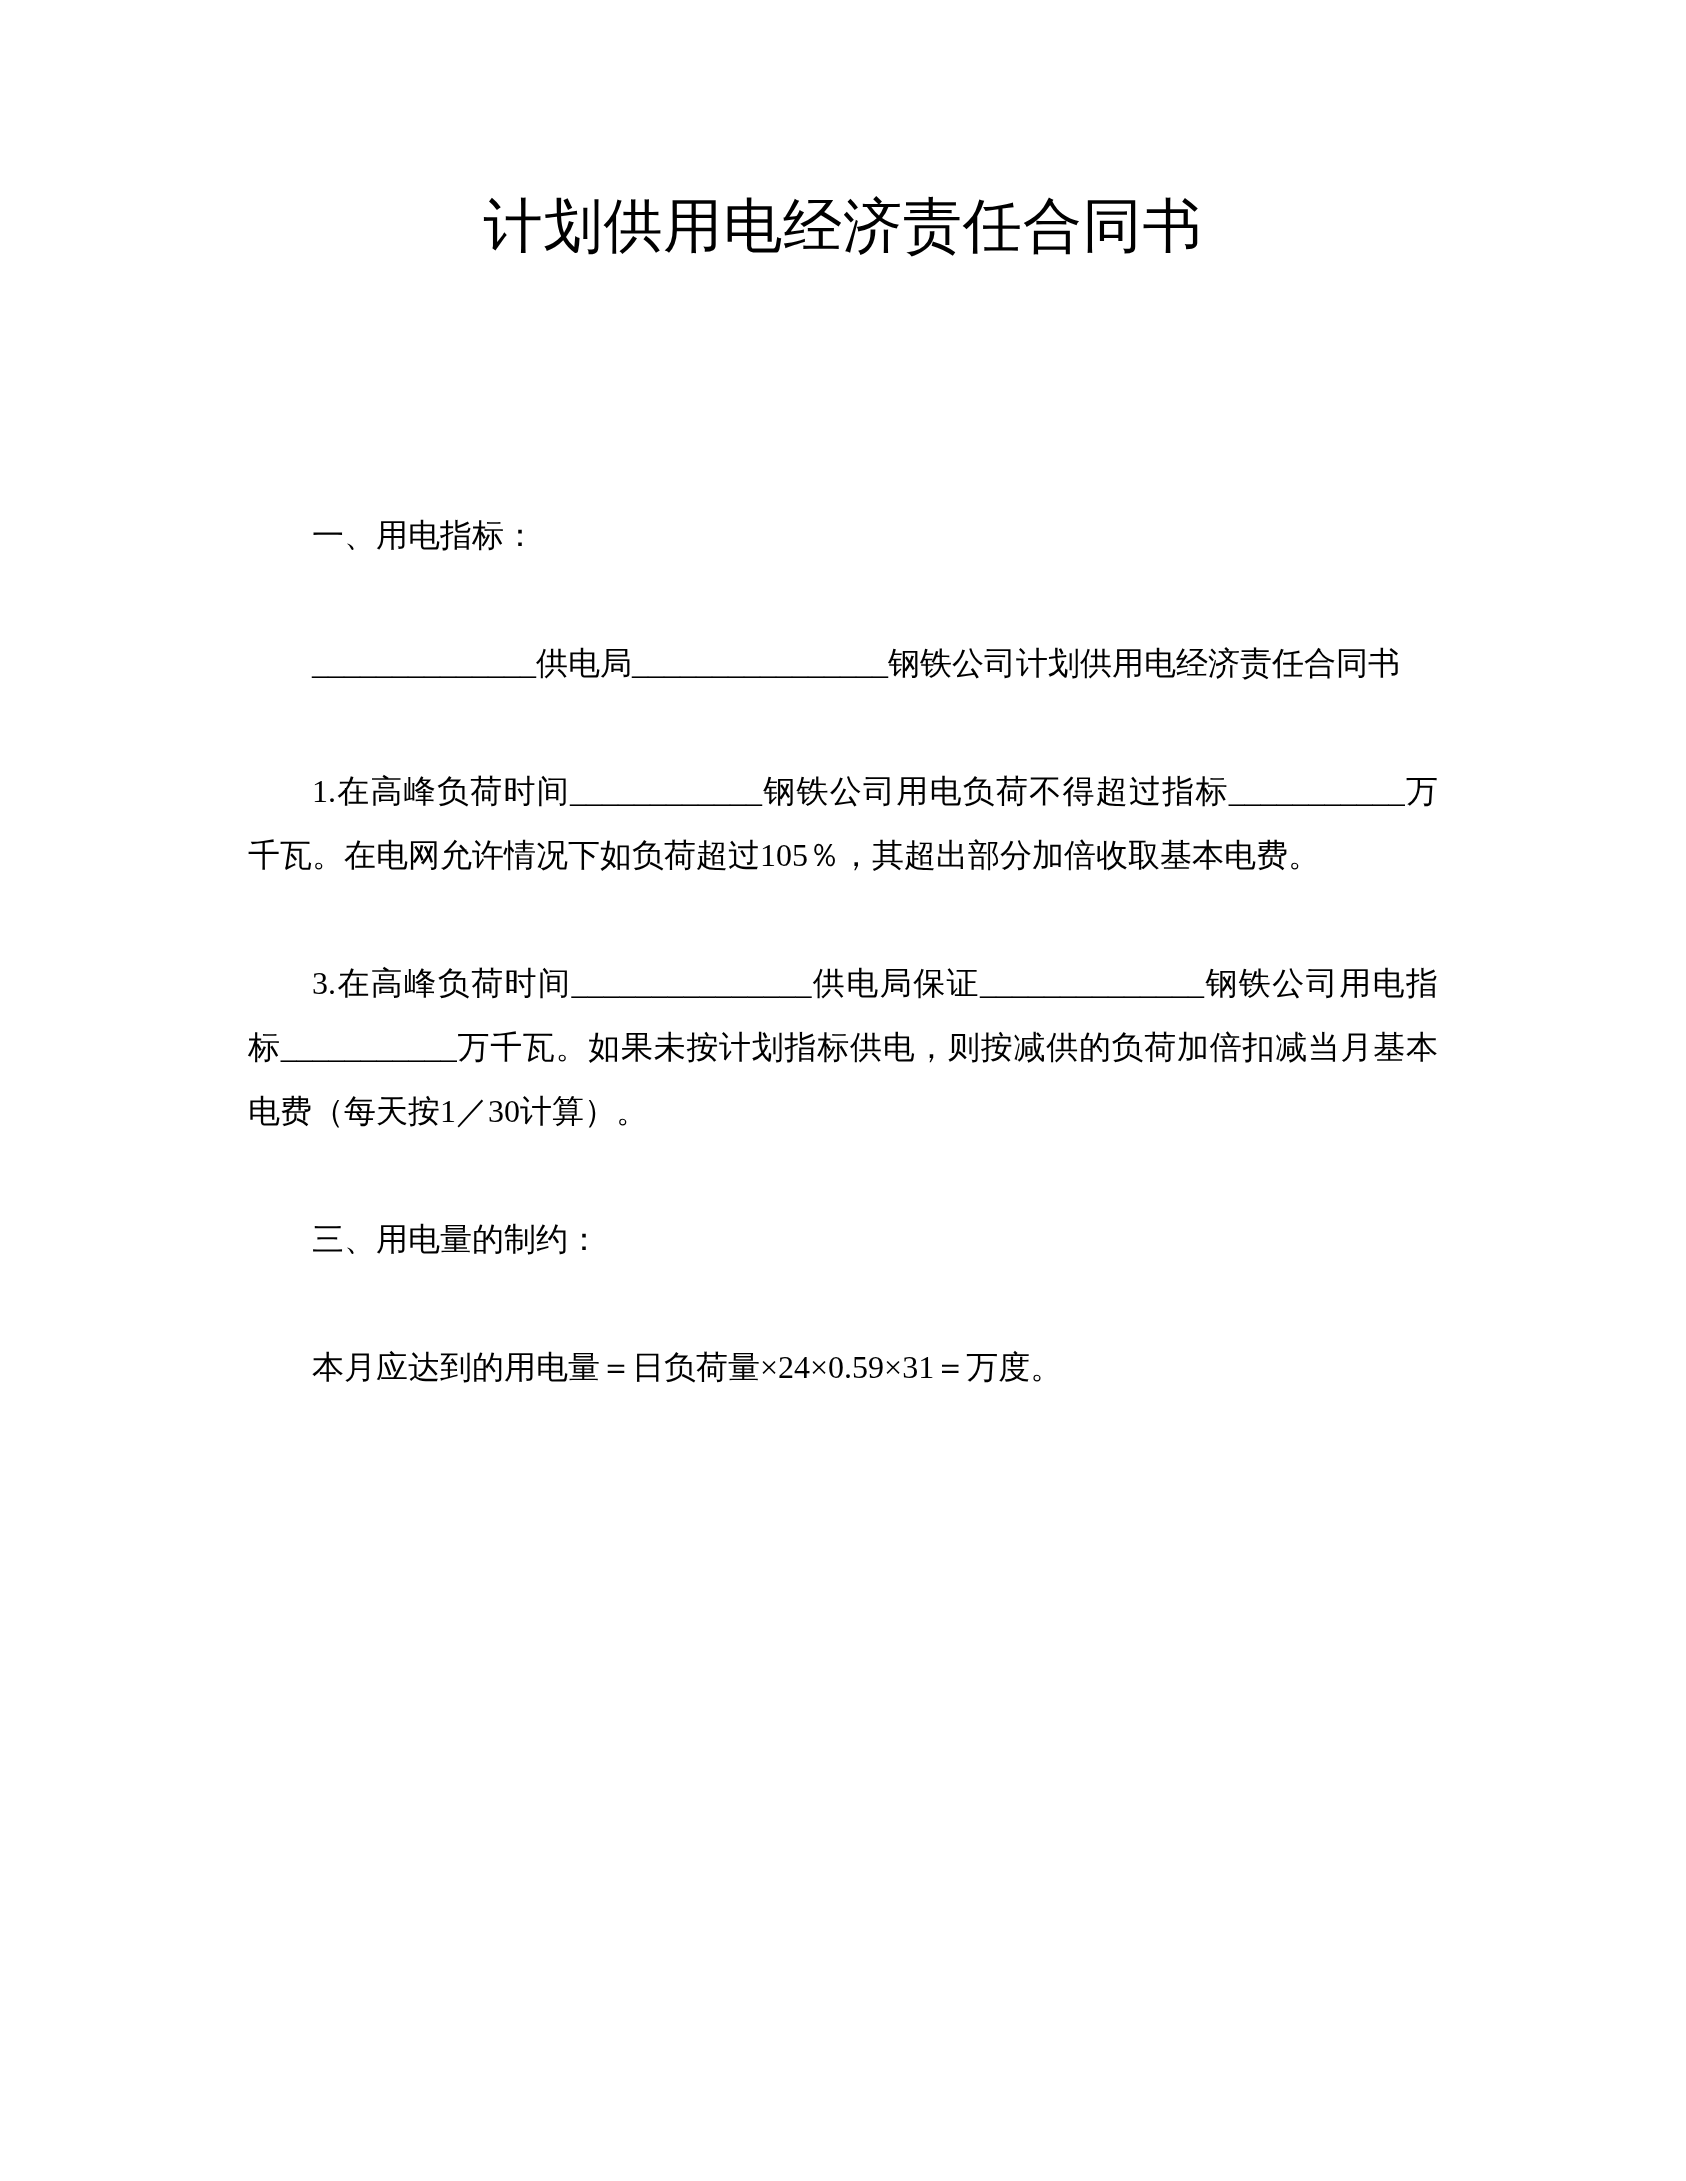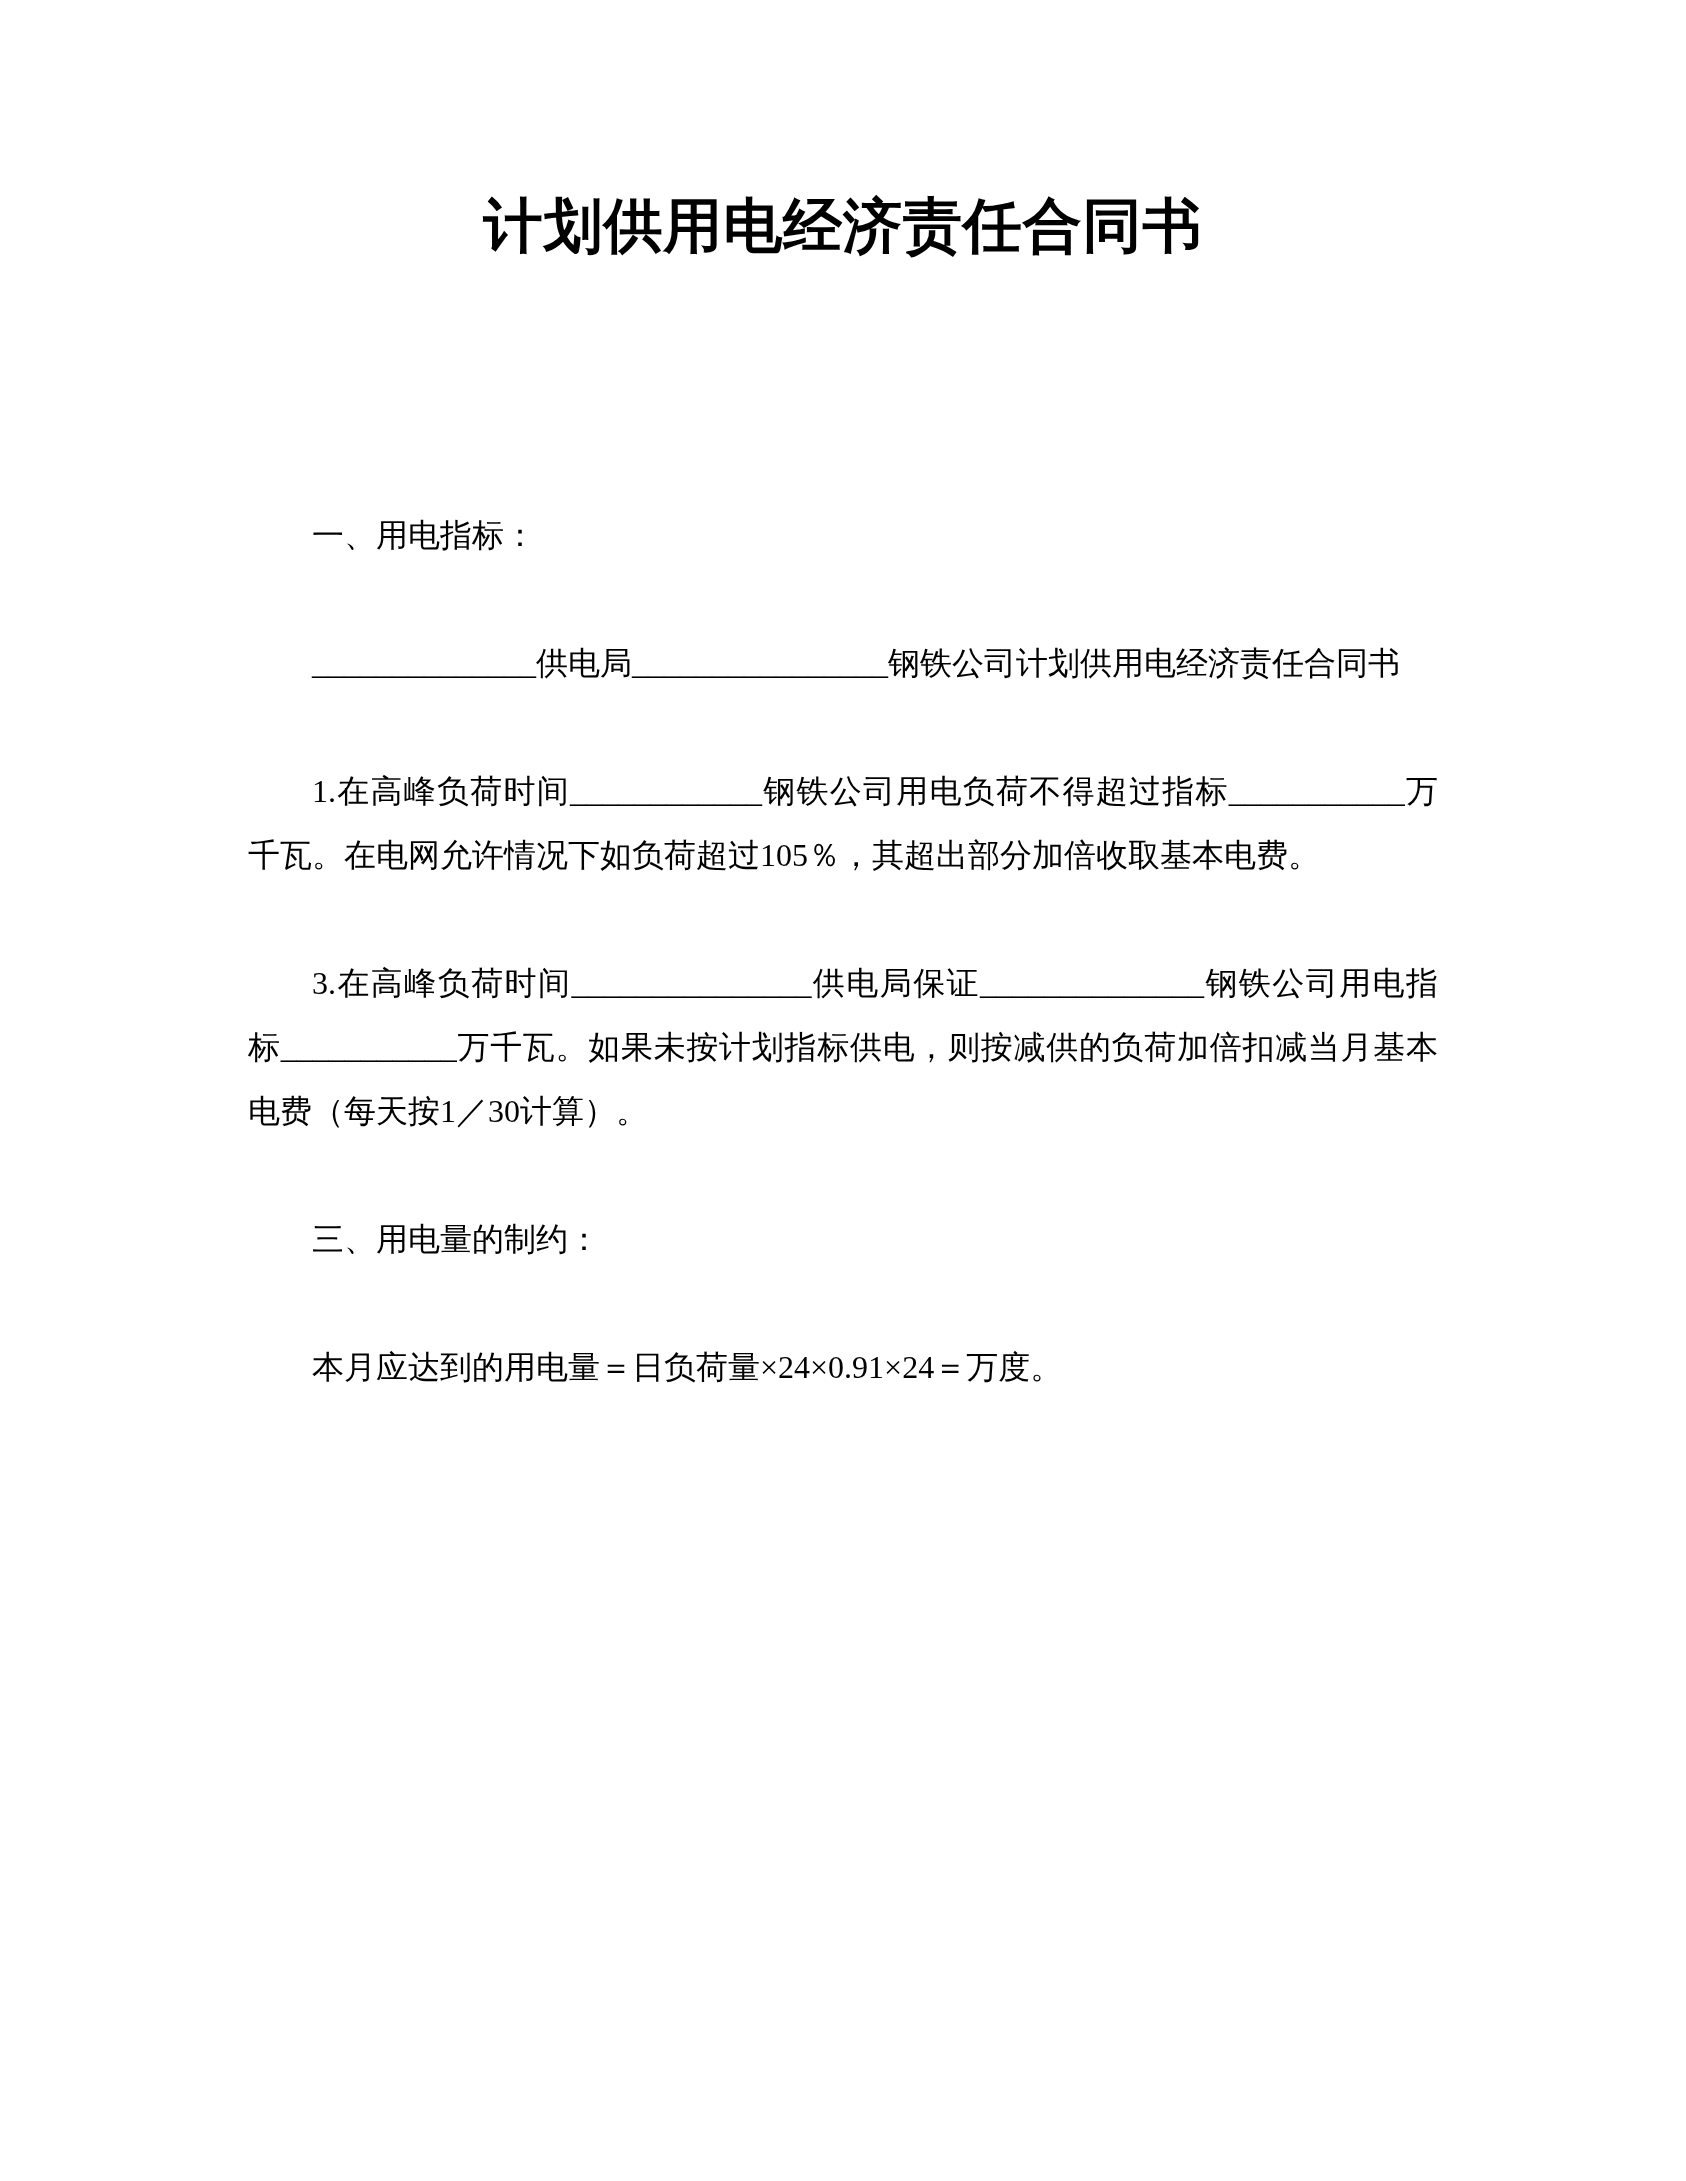--- a/index.html
+++ b/index.html
@@ -14,21 +14,21 @@
     background: #ffffff;
     color: #000000;
     box-sizing: border-box;
     padding: 193px 248px 0 248px;
     font-family: "Liberation Serif", "DejaVu Serif", serif;
     overflow: hidden;
   }
   .doc-title {
     margin: 0 0 244px 0;
     font-family: "Liberation Sans", "DejaVu Sans", sans-serif;
-    font-weight: 700;
+    font-weight: 400;
     font-size: 59px;
     line-height: 66px;
     text-align: center;
     letter-spacing: 0.9px;
   }
   .doc-body {
     width: 1190px;
   }
   .para {
     margin: 64px 0 0 0;
@@ -48,16 +48,16 @@
 
 <div class="page">
   <h1 class="doc-title">计划供用电经济责任合同书</h1>
 
   <div class="doc-body">
     <p class="para">一、用电指标：</p>
     <p class="para">______________供电局________________钢铁公司计划供用电经济责任合同书</p>
     <p class="para">1.在高峰负荷时间____________钢铁公司用电负荷不得超过指标___________万千瓦。在电网允许情况下如负荷超过105％，其超出部分加倍收取基本电费。</p>
     <p class="para">3.在高峰负荷时间_______________供电局保证______________钢铁公司用电指标___________万千瓦。如果未按计划指标供电，则按减供的负荷加倍扣减当月基本电费（每天按1／30计算）。</p>
     <p class="para">三、用电量的制约：</p>
-    <p class="para">本月应达到的用电量＝日负荷量×24×0.91×24＝万度。</p>
+    <p class="para">本月应达到的用电量＝日负荷量×24×0.59×31＝万度。</p>
   </div>
 </div>
 
 
 </body></html>

